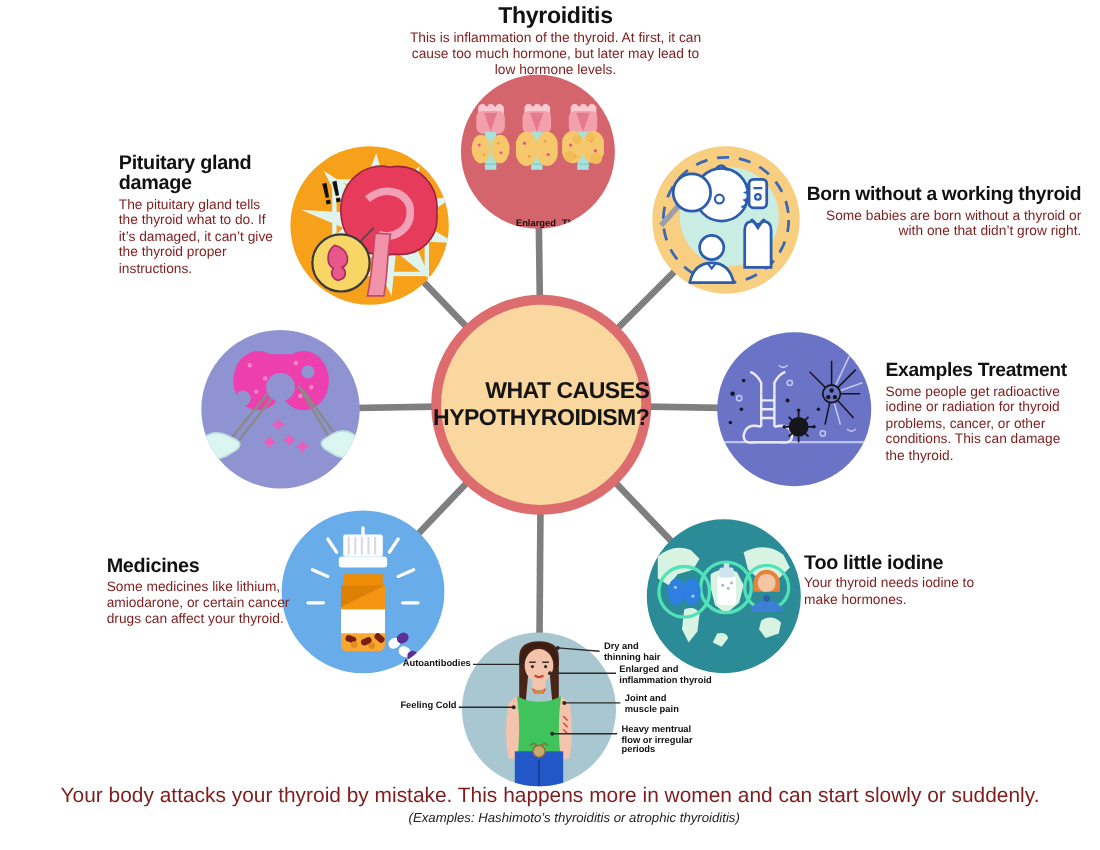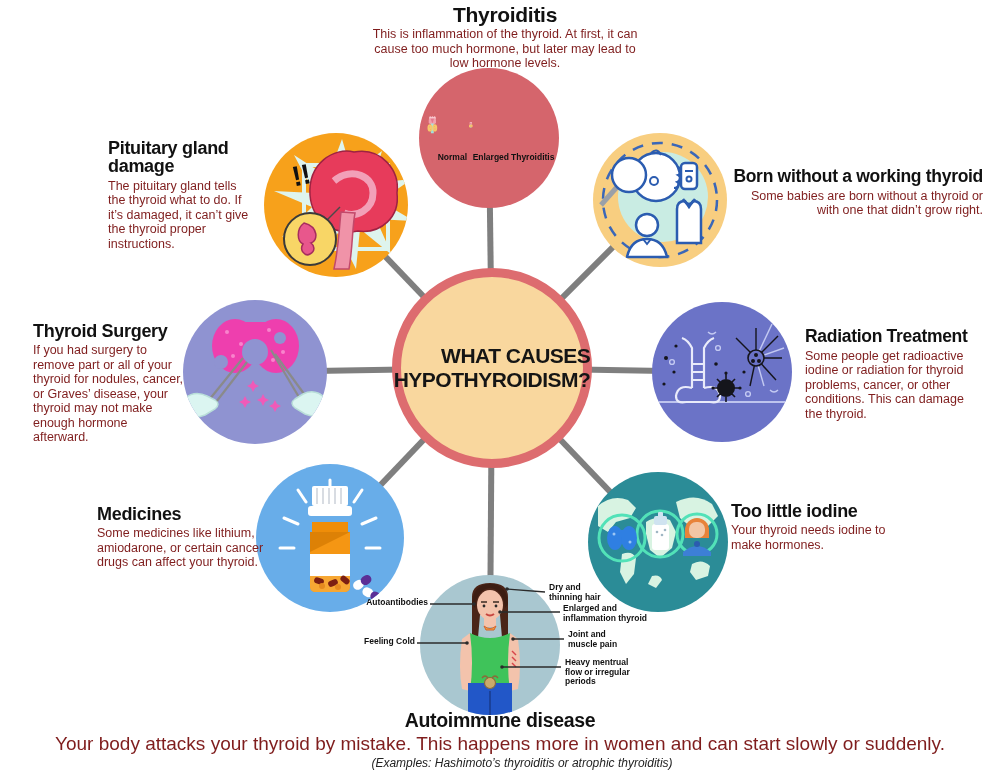--- a/index.html
+++ b/index.html
@@ -16,21 +16,21 @@
   .center-title{font-weight:bold;font-size:21px;line-height:1.12;color:#151515;letter-spacing:-0.5px;}
   .top-block{left:330px;top:4px;width:350px;text-align:center;}
   .top-block .heading{font-size:21px;}
   .bottom-block{left:0;top:711px;width:1000px;text-align:center;}
   .bottom-block .heading{font-size:19.5px;}
   .bottom-block .body-text{font-size:19px;margin-top:2px;}
   .examples{font-size:12px;font-style:italic;color:#222;margin-top:1px;padding-left:44px;}
   .callout{position:absolute;font-size:8.5px;font-weight:bold;line-height:1.12;color:#111;}
   .callout.right-align{text-align:right;}
   .thy-row{position:absolute;left:8px;top:20px;width:124px;display:flex;justify-content:space-between;}
-  .thy-item{display:flex;flex-direction:row;align-items:flex-end;width:40px;}
+  .thy-item{display:flex;flex-direction:column;align-items:flex-start;width:40px;gap:34px;}
   .thy-label{font-size:8.5px;font-weight:bold;color:#111;margin-top:1px;white-space:nowrap;}
 </style>
 </head>
 <body>
 
 <div id="canvas">
 
   <svg class="abs" style="left:0;top:0" width="1000" height="773">
     <g stroke="#7f7f7f" stroke-width="6">
       <line x1="492" y1="368" x2="489" y2="138"></line>
@@ -386,39 +386,34 @@
   <div class="abs" style="left:108px;top:139px;width:146px;">
     <div class="heading">Pituitary gland damage</div>
     <div class="body-text">The pituitary gland tells the thyroid what to do. If it’s damaged, it can’t give the thyroid proper instructions.</div>
   </div>
 
   <div class="abs" style="left:731px;top:168px;width:252px;text-align:right;">
     <div class="heading" style="font-size:17.5px;">Born without a working thyroid</div>
     <div class="body-text">Some babies are born without a thyroid or with one that didn’t grow right.</div>
   </div>
 
-  <div class="abs" style="left:33px;top:322px;width:152px;">
-    <div class="heading">Thyroid Surgery</div>
-    <div class="body-text">If you had surgery to remove part or all of your thyroid for nodules, cancer, or Graves’ disease, your thyroid may not make enough hormone afterward.</div>
-  </div>
 
   <div class="abs" style="left:805px;top:328px;width:165px;">
-    <div class="heading" style="font-size:17.5px;">Radiation Treatment</div>
+    <div class="heading" style="font-size:17.5px;">Examples Treatment</div>
     <div class="body-text">Some people get radioactive iodine or radiation for thyroid problems, cancer, or other conditions. This can damage the thyroid.</div>
   </div>
 
   <div class="abs" style="left:97px;top:505px;width:170px;">
     <div class="heading">Medicines</div>
     <div class="body-text">Some medicines like lithium, amiodarone, or certain cancer drugs can affect your thyroid.</div>
   </div>
 
   <div class="abs" style="left:731px;top:502px;width:160px;">
     <div class="heading">Too little iodine</div>
     <div class="body-text">Your thyroid needs iodine to make hormones.</div>
   </div>
 
   <div class="abs bottom-block">
-    <div class="heading">Autoimmune disease</div>
     <div class="body-text">Your body attacks your thyroid by mistake. This happens more in women and can start slowly or suddenly.</div>
     <div class="examples">(Examples: Hashimoto’s thyroiditis or atrophic thyroiditis)</div>
   </div>
 
 </div>
 
 </body></html>

